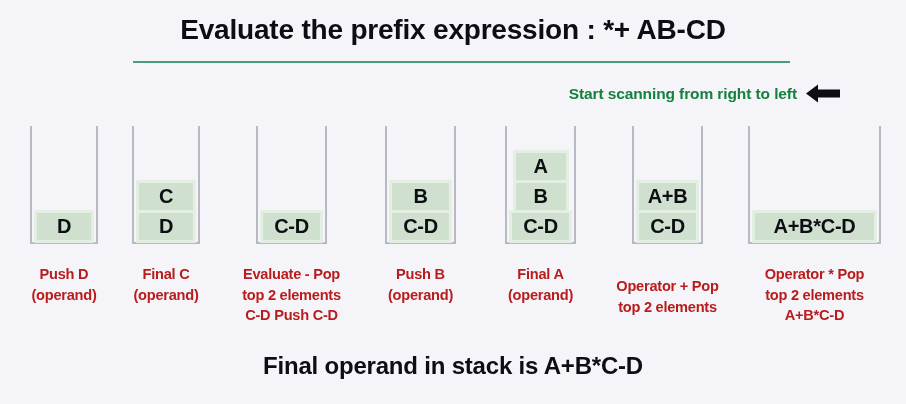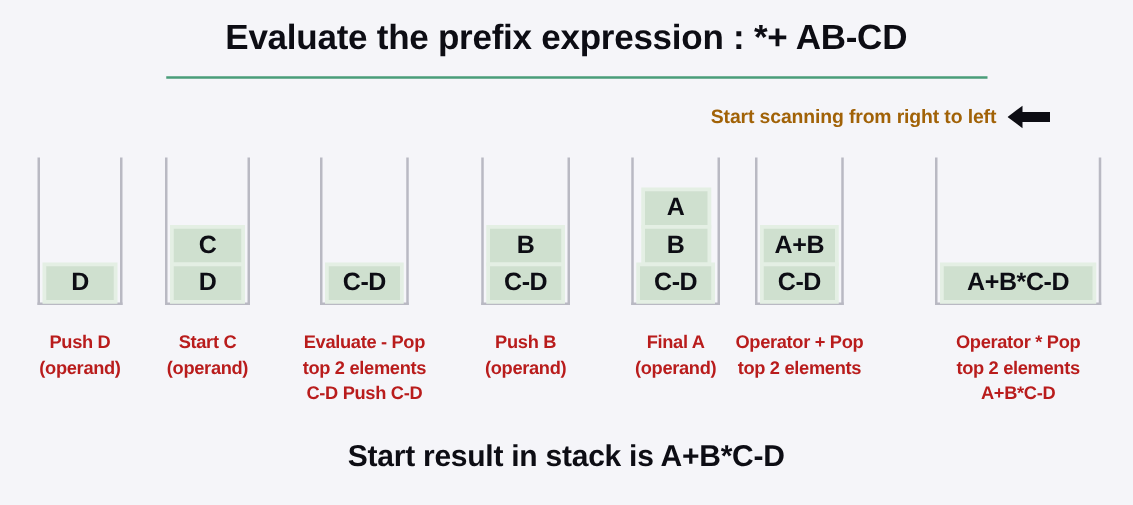--- a/index.html
+++ b/index.html
@@ -48,21 +48,21 @@
     position: absolute;
     right: 66px;
     top: 84px;
     display: flex;
     align-items: center;
     gap: 9px;
   }
   #scan-note-label {
     font-size: 15.5px;
     font-weight: bold;
-    color: #a16207;
+    color: #15803d;
     white-space: nowrap;
     letter-spacing: -0.1px;
   }
   .arrow-left-icon {
     display: block;
     width: 34px;
     height: 19px;
   }
 
   
@@ -165,21 +165,21 @@
         <div>Push D</div>
         <div>(operand)</div>
       </div>
     </div>
     <div class="stack-col" style="left: 132px; width: 68px;">
       <div class="stack-container" style="width: 68px;">
         <div class="stack-item" style="width: 54px;">C</div>
         <div class="stack-item" style="width: 54px;">D</div>
       </div>
       <div class="stack-caption">
-        <div>Start C</div>
+        <div>Final C</div>
         <div>(operand)</div>
       </div>
     </div>
     <div class="stack-col" style="left: 256px; width: 71px;">
       <div class="stack-container" style="width: 71px;">
         <div class="stack-item" style="width: 57px;">C-D</div>
       </div>
       <div class="stack-caption">
         <div>Evaluate - Pop</div>
         <div>top 2 elements</div>
@@ -200,21 +200,21 @@
       <div class="stack-container" style="width: 71px;">
         <div class="stack-item" style="width: 50px;">A</div>
         <div class="stack-item" style="width: 50px;">B</div>
         <div class="stack-item" style="width: 57px;">C-D</div>
       </div>
       <div class="stack-caption">
         <div>Final A</div>
         <div>(operand)</div>
       </div>
     </div>
-    <div class="stack-col" style="left: 604px; width: 71px;">
+    <div class="stack-col" style="left: 632px; width: 71px; gap: 12px;">
       <div class="stack-container" style="width: 71px;">
         <div class="stack-item" style="width: 57px;">A+B</div>
         <div class="stack-item" style="width: 57px;">C-D</div>
       </div>
       <div class="stack-caption">
         <div>Operator + Pop</div>
         <div>top 2 elements</div>
       </div>
     </div>
     <div class="stack-col" style="left: 748px; width: 133px;">
@@ -223,14 +223,14 @@
       </div>
       <div class="stack-caption">
         <div>Operator * Pop</div>
         <div>top 2 elements</div>
         <div>A+B*C-D</div>
       </div>
     </div>
   </div>
 
 <div id="footer">
-  <span id="footer-text">Start result in stack is A+B*C-D</span>
+  <span id="footer-text">Final operand in stack is A+B*C-D</span>
 </div>
 
 </body></html>

